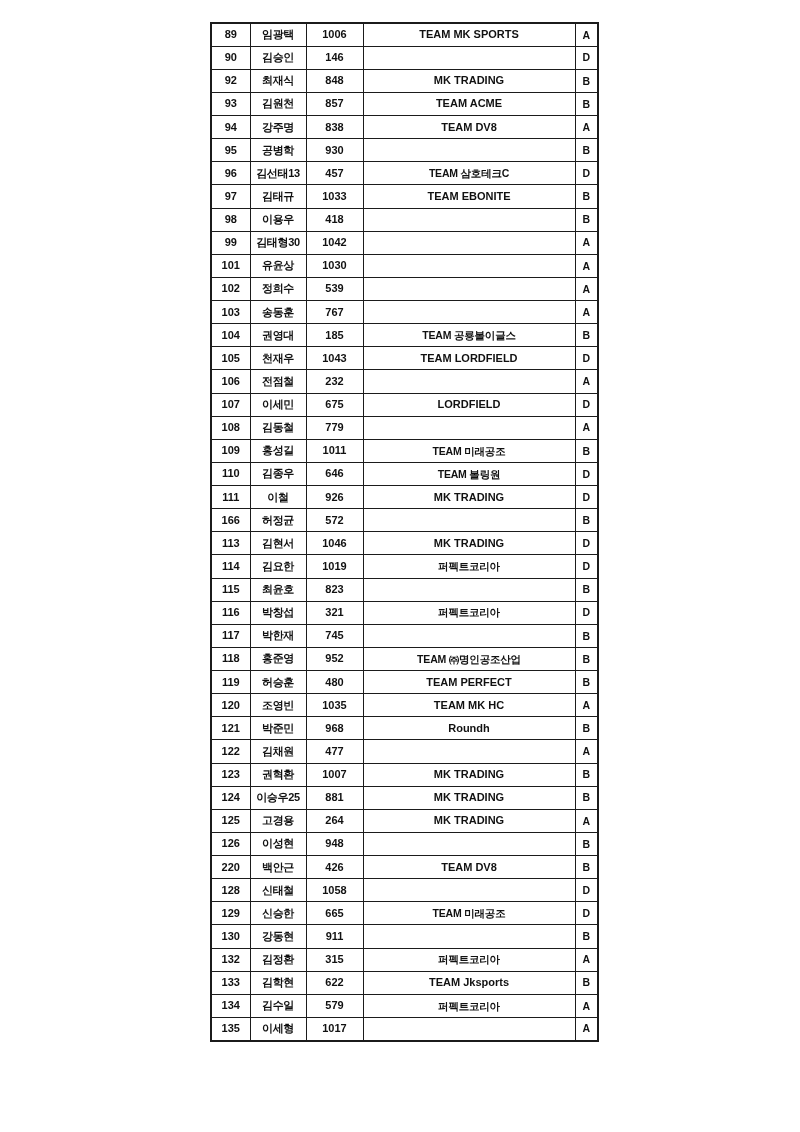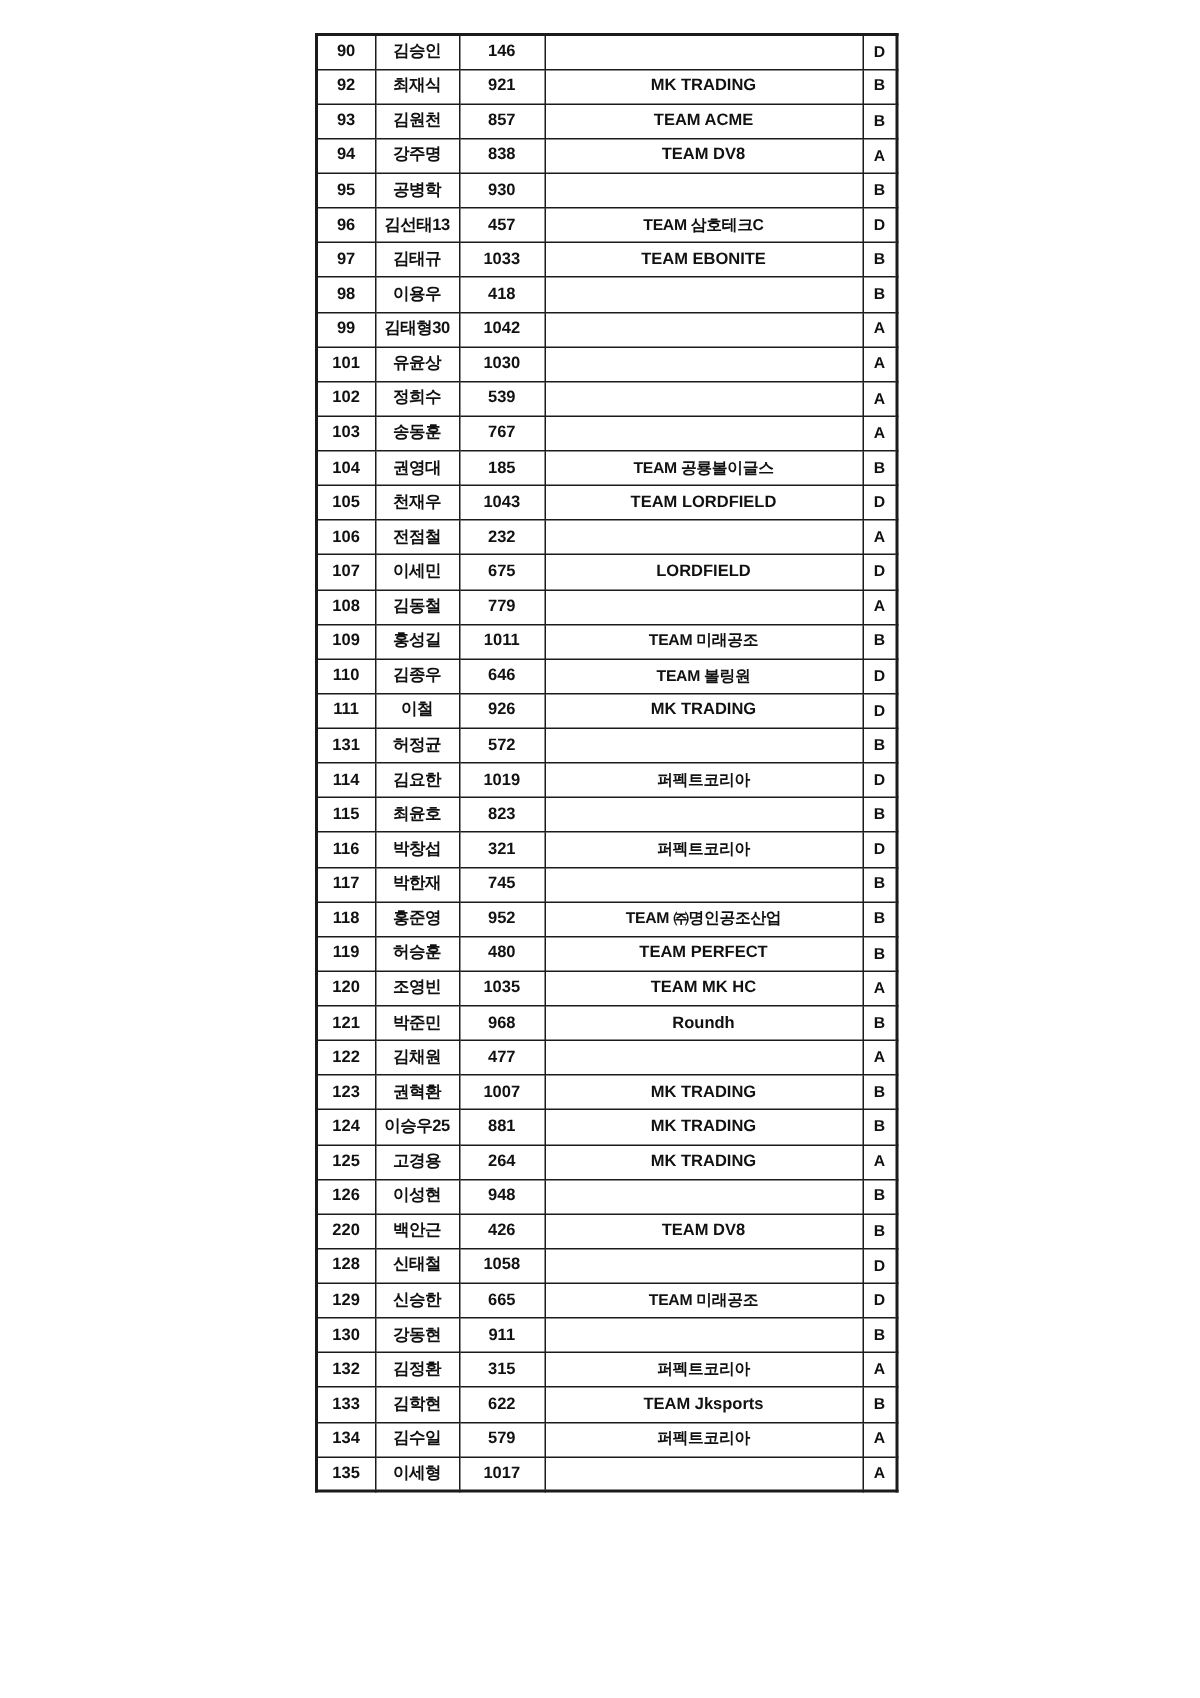--- a/index.html
+++ b/index.html
@@ -50,30 +50,37 @@
   <table class="roster">
     <colgroup>
       <col class="c-rank">
       <col class="c-name">
       <col class="c-number">
       <col class="c-team">
       <col class="c-grade">
     </colgroup>
     <tbody>
         <tr>
+    <td class="rank-cell">89</td>
+    <td class="name-cell">임광택</td>
+    <td class="number-cell">1006</td>
+    <td class="team-cell">TEAM MK SPORTS</td>
+    <td class="grade-cell">A</td>
+  </tr>
+        <tr>
     <td class="rank-cell">90</td>
     <td class="name-cell">김승인</td>
     <td class="number-cell">146</td>
     <td class="team-cell rw"></td>
     <td class="grade-cell">D</td>
   </tr>
         <tr>
     <td class="rank-cell">92</td>
     <td class="name-cell">최재식</td>
-    <td class="number-cell">921</td>
+    <td class="number-cell">848</td>
     <td class="team-cell">MK TRADING</td>
     <td class="grade-cell">B</td>
   </tr>
         <tr>
     <td class="rank-cell">93</td>
     <td class="name-cell">김원천</td>
     <td class="number-cell">857</td>
     <td class="team-cell">TEAM ACME</td>
     <td class="grade-cell">B</td>
   </tr>
@@ -190,25 +197,32 @@
     <td class="grade-cell">D</td>
   </tr>
         <tr>
     <td class="rank-cell">111</td>
     <td class="name-cell">이철</td>
     <td class="number-cell">926</td>
     <td class="team-cell">MK TRADING</td>
     <td class="grade-cell">D</td>
   </tr>
         <tr>
-    <td class="rank-cell">131</td>
+    <td class="rank-cell">166</td>
     <td class="name-cell">허정균</td>
     <td class="number-cell">572</td>
     <td class="team-cell rw"></td>
     <td class="grade-cell">B</td>
+  </tr>
+        <tr>
+    <td class="rank-cell">113</td>
+    <td class="name-cell">김현서</td>
+    <td class="number-cell">1046</td>
+    <td class="team-cell">MK TRADING</td>
+    <td class="grade-cell">D</td>
   </tr>
         <tr>
     <td class="rank-cell">114</td>
     <td class="name-cell">김요한</td>
     <td class="number-cell">1019</td>
     <td class="team-cell rw">퍼펙트코리아</td>
     <td class="grade-cell">D</td>
   </tr>
         <tr>
     <td class="rank-cell">115</td>

